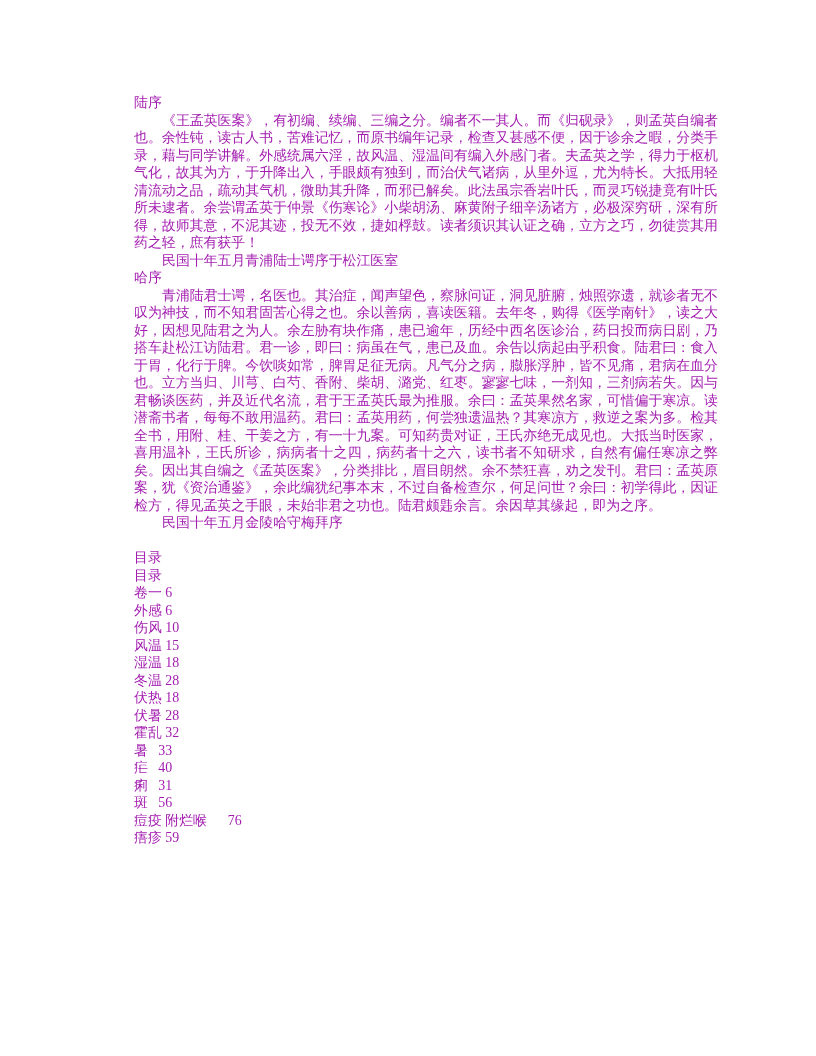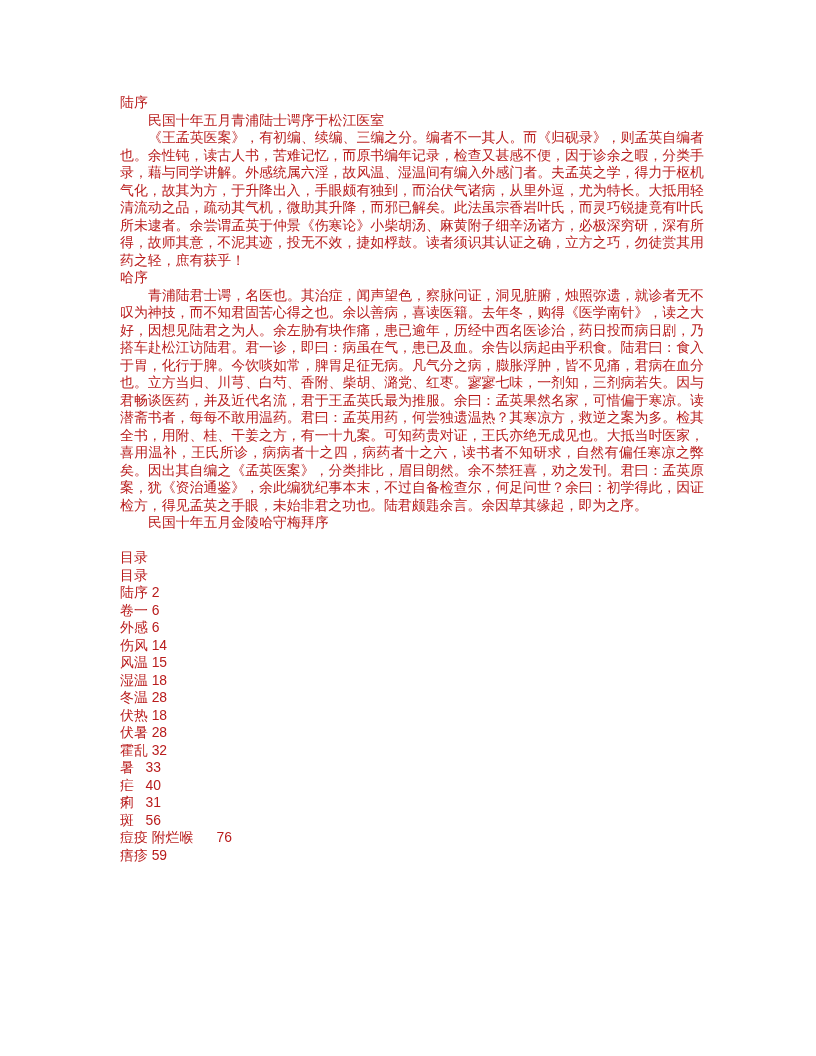--- a/index.html
+++ b/index.html
@@ -1,57 +1,56 @@
 <!DOCTYPE html>
 <html><head>
 <meta charset="utf-8">
 <style>
   html, body { margin: 0; padding: 0; background: #ffffff; }
   body { width: 816px; height: 1056px; position: relative; overflow: hidden; }
   .page {
     position: absolute;
-    left: 120px;
+    left: 134px;
     top: 94px;
     width: 584px;
-    font-family: Liberation Sans, sans-serif;
+    font-family: Liberation Serif, serif;
     font-size: 13.9px;
     line-height: 17.5px;
-    color: #b91c1c;
+    color: #a21caf;
   }
   .p { margin: 0; padding: 0; text-align: justify; text-justify: inter-character; }
   .indent { text-indent: 28px; }
   .sign { padding-left: 28px; }
   .heading { margin: 0; font-weight: normal; font-size: 13.9px; }
   .gap { height: 17.5px; }
   .toc { margin: 0; padding: 0; list-style: none; }
   .toc li { white-space: pre; }
   .toc .num { }
 </style>
 </head>
 <body>
 
 <div class="page">
 
   <h2 class="heading">陆序</h2>
+  <p class="p indent">《王孟英医案》，有初编、续编、三编之分。编者不一其人。而《归砚录》，则孟英自编者也。余性钝，读古人书，苦难记忆，而原书编年记录，检查又甚感不便，因于诊余之暇，分类手录，藉与同学讲解。外感统属六淫，故风温、湿温间有编入外感门者。夫孟英之学，得力于枢机气化，故其为方，于升降出入，手眼颇有独到，而治伏气诸病，从里外逗，尤为特长。大抵用轻清流动之品，疏动其气机，微助其升降，而邪已解矣。此法虽宗香岩叶氏，而灵巧锐捷竟有叶氏所未逮者。余尝谓孟英于仲景《伤寒论》小柴胡汤、麻黄附子细辛汤诸方，必极深穷研，深有所得，故师其意，不泥其迹，投无不效，捷如桴鼓。读者须识其认证之确，立方之巧，勿徒赏其用药之轻，庶有获乎！</p>
   <p class="p sign">民国十年五月青浦陆士谔序于松江医室</p>
-  <p class="p indent">《王孟英医案》，有初编、续编、三编之分。编者不一其人。而《归砚录》，则孟英自编者也。余性钝，读古人书，苦难记忆，而原书编年记录，检查又甚感不便，因于诊余之暇，分类手录，藉与同学讲解。外感统属六淫，故风温、湿温间有编入外感门者。夫孟英之学，得力于枢机气化，故其为方，于升降出入，手眼颇有独到，而治伏气诸病，从里外逗，尤为特长。大抵用轻清流动之品，疏动其气机，微助其升降，而邪已解矣。此法虽宗香岩叶氏，而灵巧锐捷竟有叶氏所未逮者。余尝谓孟英于仲景《伤寒论》小柴胡汤、麻黄附子细辛汤诸方，必极深穷研，深有所得，故师其意，不泥其迹，投无不效，捷如桴鼓。读者须识其认证之确，立方之巧，勿徒赏其用药之轻，庶有获乎！</p>
 
   <h2 class="heading">哈序</h2>
   <p class="p indent">青浦陆君士谔，名医也。其治症，闻声望色，察脉问证，洞见脏腑，烛照弥遗，就诊者无不叹为神技，而不知君固苦心得之也。余以善病，喜读医籍。去年冬，购得《医学南针》，读之大好，因想见陆君之为人。余左胁有块作痛，患已逾年，历经中西名医诊治，药日投而病日剧，乃搭车赴松江访陆君。君一诊，即曰：病虽在气，患已及血。余告以病起由乎积食。陆君曰：食入于胃，化行于脾。今饮啖如常，脾胃足征无病。凡气分之病，臌胀浮肿，皆不见痛，君病在血分也。立方当归、川芎、白芍、香附、柴胡、潞党、红枣。寥寥七味，一剂知，三剂病若失。因与君畅谈医药，并及近代名流，君于王孟英氏最为推服。余曰：孟英果然名家，可惜偏于寒凉。读潜斋书者，每每不敢用温药。君曰：孟英用药，何尝独遗温热？其寒凉方，救逆之案为多。检其全书，用附、桂、干姜之方，有一十九案。可知药贵对证，王氏亦绝无成见也。大抵当时医家，喜用温补，王氏所诊，病病者十之四，病药者十之六，读书者不知研求，自然有偏任寒凉之弊矣。因出其自编之《孟英医案》，分类排比，眉目朗然。余不禁狂喜，劝之发刊。君曰：孟英原案，犹《资治通鉴》，余此编犹纪事本末，不过自备检查尔，何足问世？余曰：初学得此，因证检方，得见孟英之手眼，未始非君之功也。陆君颇韪余言。余因草其缘起，即为之序。</p>
   <p class="p sign">民国十年五月金陵哈守梅拜序</p>
 
   <div class="gap"></div>
 
   <h2 class="heading">目录</h2>
   <h2 class="heading">目录</h2>
   <ul class="toc" id="toc-list">
-      <li><span>陆序</span><span> </span><span class="num">2</span></li>
       <li><span>卷一</span><span> </span><span class="num">6</span></li>
       <li><span>外感</span><span> </span><span class="num">6</span></li>
-      <li><span>伤风</span><span> </span><span class="num">14</span></li>
+      <li><span>伤风</span><span> </span><span class="num">10</span></li>
       <li><span>风温</span><span> </span><span class="num">15</span></li>
       <li><span>湿温</span><span> </span><span class="num">18</span></li>
       <li><span>冬温</span><span> </span><span class="num">28</span></li>
       <li><span>伏热</span><span> </span><span class="num">18</span></li>
       <li><span>伏暑</span><span> </span><span class="num">28</span></li>
       <li><span>霍乱</span><span> </span><span class="num">32</span></li>
       <li><span>暑</span><span>   </span><span class="num">33</span></li>
       <li><span>疟</span><span>   </span><span class="num">40</span></li>
       <li><span>痢</span><span>   </span><span class="num">31</span></li>
       <li><span>斑</span><span>   </span><span class="num">56</span></li>

